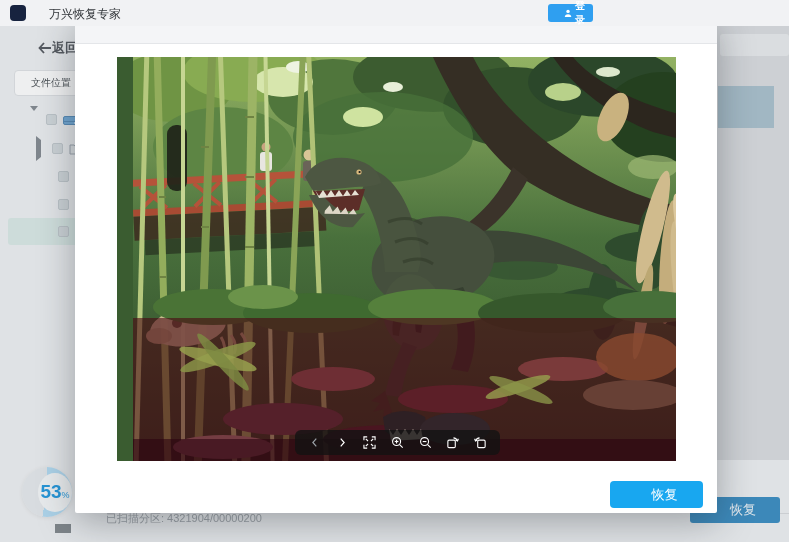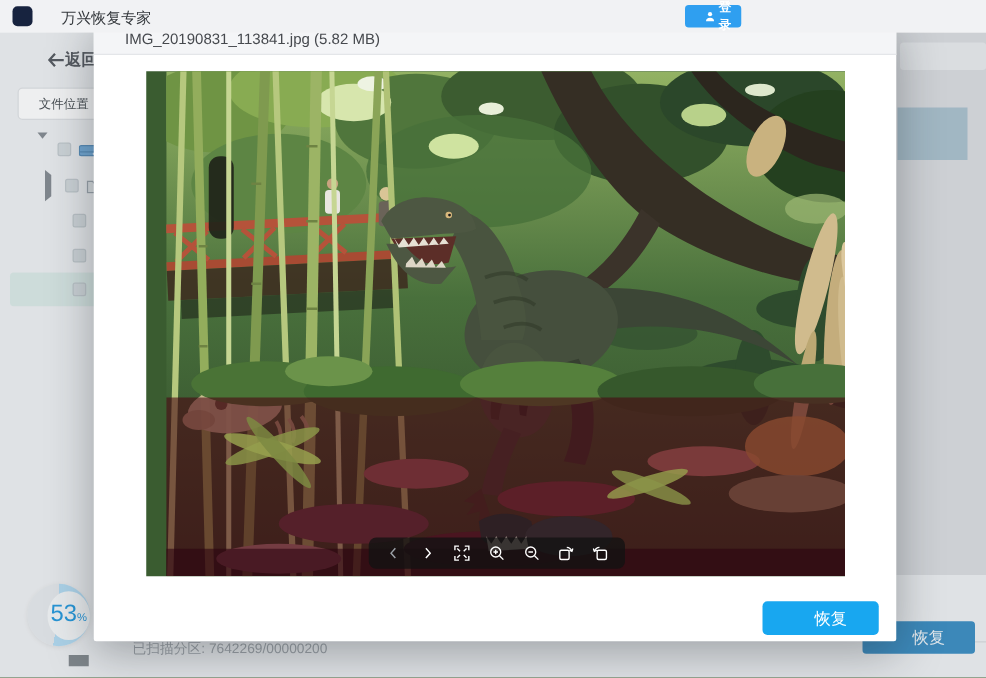--- a/index.html
+++ b/index.html
@@ -30,21 +30,21 @@
   #right-strip { left:717px; top:26px; width:72px; height:434px; background:#d7d9dc; z-index:10; }
   #right-row { left:720px; top:34px; width:69px; height:22px; background:#e6e8ea; border-radius:3px; z-index:11; }
   #right-thumb { left:718px; top:86px; width:56px; height:42px; background:#a4bcc9; z-index:11; }
   #bottom-strip-line { left:717px; top:513px; width:72px; height:1px; background:#d4d7da; z-index:10; }
 
   
   #progress-ring { left:22px; top:467px; width:50px; height:50px; border-radius:50%;
      background:conic-gradient(#aed9f2 0 53%, #e4e7ea 53% 100%); z-index:10;
      display:flex; align-items:center; justify-content:center; box-shadow:0 1px 4px rgba(0,0,0,0.08); }
   #progress-inner { width:39px; height:39px; border-radius:50%; background:#f4f6f7; display:flex; align-items:baseline; justify-content:center; padding-top:9px; }
-  #progress-pct { font-size:19px; font-weight:normal; color:#1593dd; line-height:1; }
+  #progress-pct { font-size:19px; font-weight:bold; color:#1593dd; line-height:1; }
   #progress-unit { font-size:9px; color:#1593dd; }
   #pause-btn { left:30px; top:523px; width:10px; height:11px; display:flex; gap:3px; z-index:10; }
   .pbar { width:3px; height:11px; background:#7a8085; }
   #stop-btn { left:55px; top:524px; width:9px; height:9px; background:#7a8085; z-index:10; }
   #scan-text { left:90px; top:511px; font-size:11px; color:#9aa0a6; z-index:10; }
   #bg-recover { left:690px; top:497px; width:90px; height:26px; background:#2e85bd; border-radius:3px; color:#eef4f8; font-size:13px; display:flex; align-items:center; justify-content:center; z-index:10; }
 
   
   #modal { left:75px; top:18px; width:642px; height:495px; background:#fff; border-radius:2px; box-shadow:0 8px 36px rgba(30,35,40,0.35); z-index:30; }
   #modal-header { left:0; top:0; width:642px; height:26px; background:#f4f5f7; border-bottom:1px solid #e4e6e9; }
@@ -119,21 +119,21 @@
   <div id="progress-inner">
     <span id="progress-pct">53</span>
     <span id="progress-unit">%</span>
   </div>
 </div>
 <div class="abs" id="pause-btn">
     <span class="pbar"></span>
     <span class="pbar"></span>
   </div>
 <div class="abs" id="stop-btn"></div>
-<div class="abs" id="scan-text">已扫描分区: 7642269/00000200</div>
+<div class="abs" id="scan-text">已扫描分区: 4321904/00000200</div>
 <div class="abs" id="bg-recover">
   <span>恢复</span>
 </div>
 
 <div class="abs" id="dim"></div>
 
 <div class="abs" id="titlebar">
   <div class="abs" id="app-logo">
     <svg width="11" height="11" viewBox="0 0 11 11">
         <path d="M1,2 L7,0.5 L7,5 Z" fill="#ffffff"></path>
@@ -193,21 +193,20 @@
   </div>
   <div class="abs tb-ic" style="left:771px">
     <svg width="13" height="13" viewBox="0 0 13 13">
         <path d="M2,2 L11,11 M11,2 L2,11" stroke="#3c4043" stroke-width="1.2"></path>
       </svg>
   </div>
 </div>
 
 <div class="abs" id="modal">
   <div class="abs" id="modal-header">
-    <span class="abs" id="modal-title">IMG_20190831_113841.jpg (5.82 MB)</span>
     <div class="abs" id="modal-close">
       <svg width="12" height="12" viewBox="0 0 12 12">
           <path d="M1.5,1.5 L10.5,10.5 M10.5,1.5 L1.5,10.5" stroke="#5f6368" stroke-width="1.2"></path>
         </svg>
     </div>
   </div>
 
   <div class="abs" id="photo">
     <svg width="559" height="404" viewBox="0 0 559 404">
       <defs>

